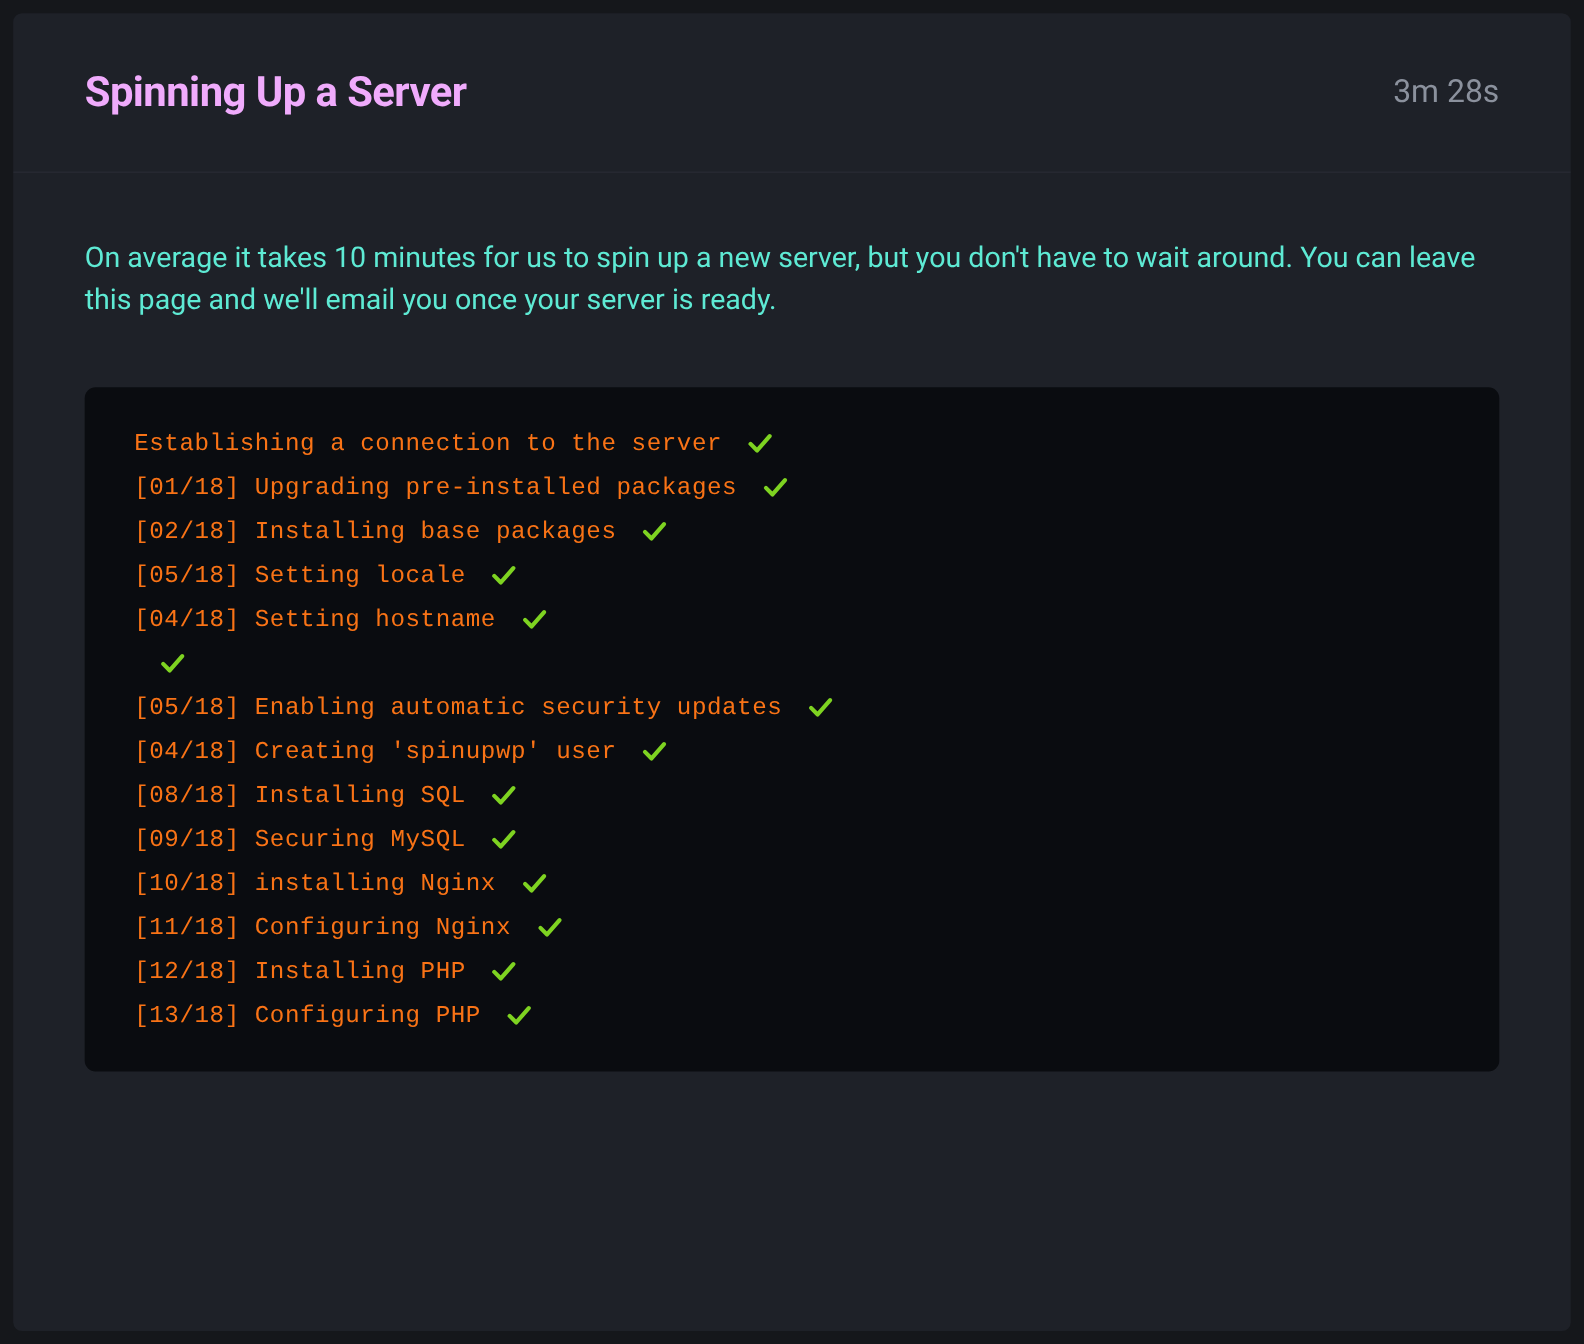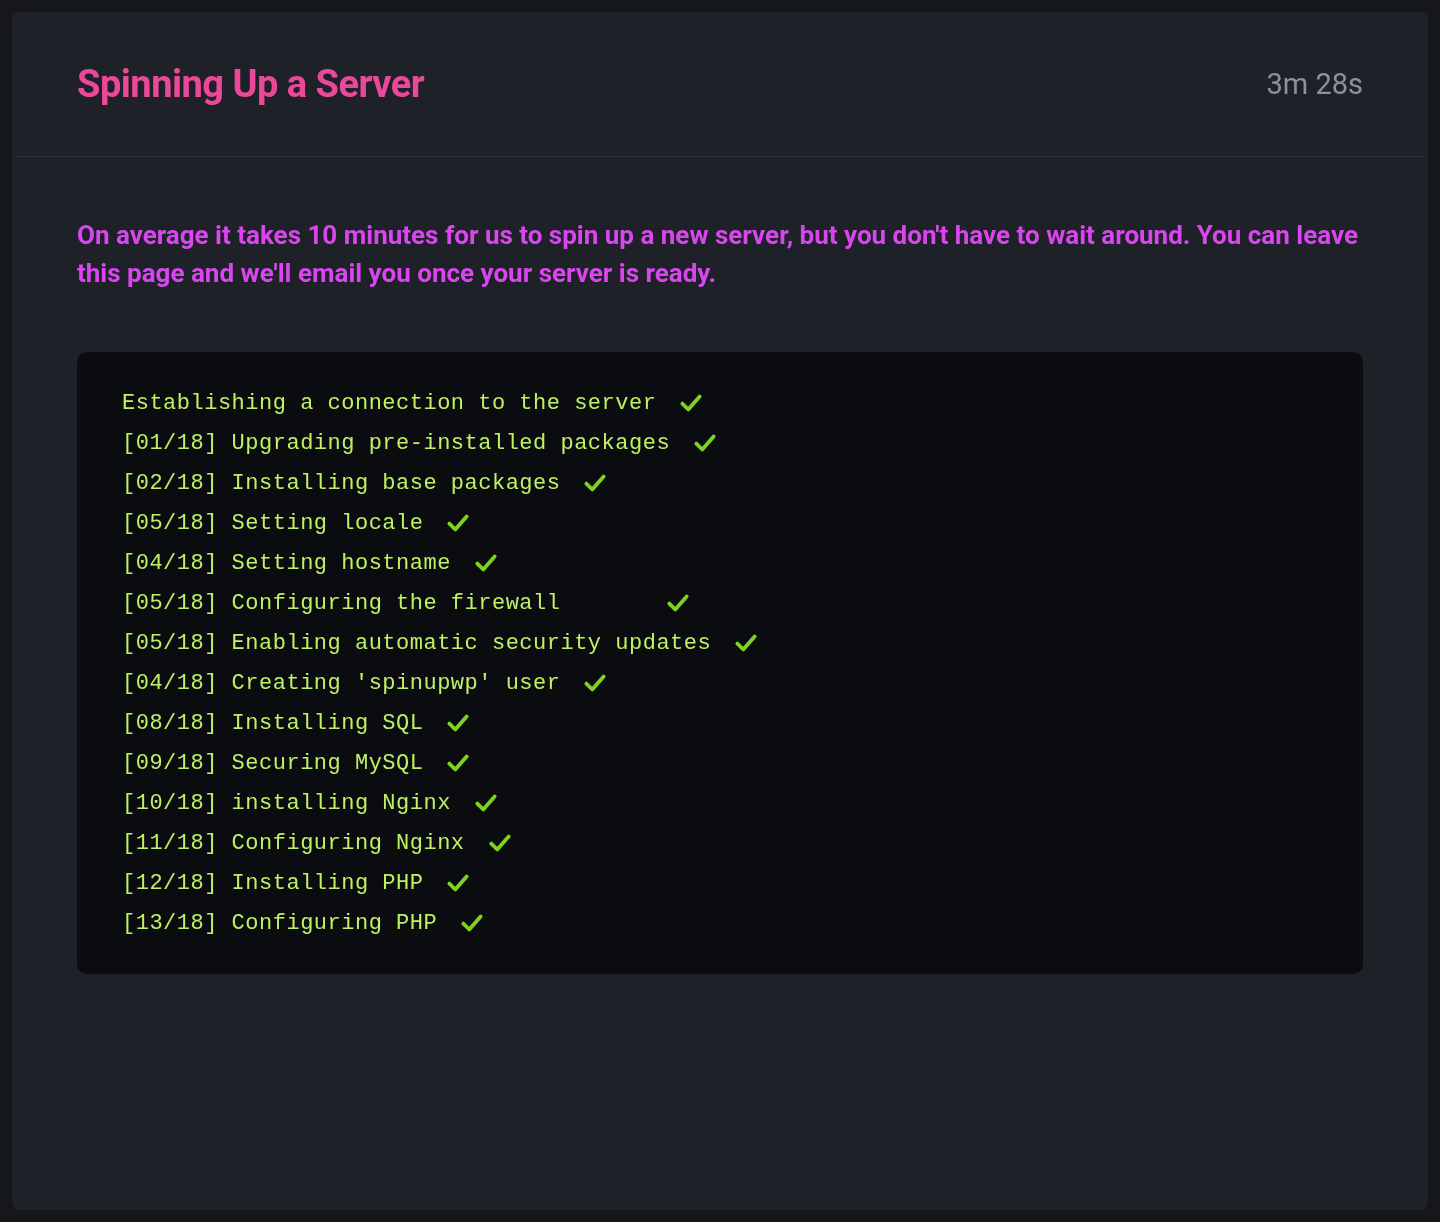--- a/index.html
+++ b/index.html
@@ -25,62 +25,62 @@
     
     .header {
       display: flex;
       justify-content: space-between;
       align-items: center;
       padding: 50px 65px 50px 65px;
       border-bottom: 1px solid #2a2d35;
     }
     
     .page-title {
-      color: #ec4899;
+      color: #f0abfc;
       font-size: 38px;
       font-weight: 700;
       letter-spacing: -0.5px;
     }
     
     .elapsed-time {
       color: #8b919d;
       font-size: 29px;
       font-weight: 400;
     }
     
     .content {
       padding: 60px 65px 50px 65px;
     }
     
     .description {
-      color: #d946ef;
+      color: #5eead4;
       font-size: 26px;
       line-height: 1.45;
-      font-weight: 700;
+      font-weight: 400;
       margin-bottom: 60px;
     }
     
     .terminal {
       background: #0a0c10;
       border-radius: 10px;
       padding: 38px 45px;
     }
     
     .log-line {
       display: flex;
       align-items: center;
       margin-bottom: 14px;
     }
     
     .log-line:last-child {
       margin-bottom: 0;
     }
     
     .log-text {
-      color: #bef264;
+      color: #f97316;
       font-family: "SF Mono", "Monaco", "Menlo", "Consolas", "Courier New", monospace;
       font-size: 22px;
       letter-spacing: 0.5px;
       white-space: pre;
     }
     
     .check-icon {
       display: inline-flex;
       align-items: center;
       margin-left: 22px;
@@ -146,21 +146,20 @@
         </div>
         <div class="log-line">
           <span class="log-text">[04/18] Setting hostname</span>
           <span class="check-icon">
             <svg viewBox="0 0 24 24">
               <path d="M4 12.5 L9.5 18 L20 6"></path>
             </svg>
           </span>
         </div>
         <div class="log-line">
-          <span class="log-text">[05/18] Configuring the firewall      </span>
           <span class="check-icon">
             <svg viewBox="0 0 24 24">
               <path d="M4 12.5 L9.5 18 L20 6"></path>
             </svg>
           </span>
         </div>
         <div class="log-line">
           <span class="log-text">[05/18] Enabling automatic security updates</span>
           <span class="check-icon">
             <svg viewBox="0 0 24 24">

